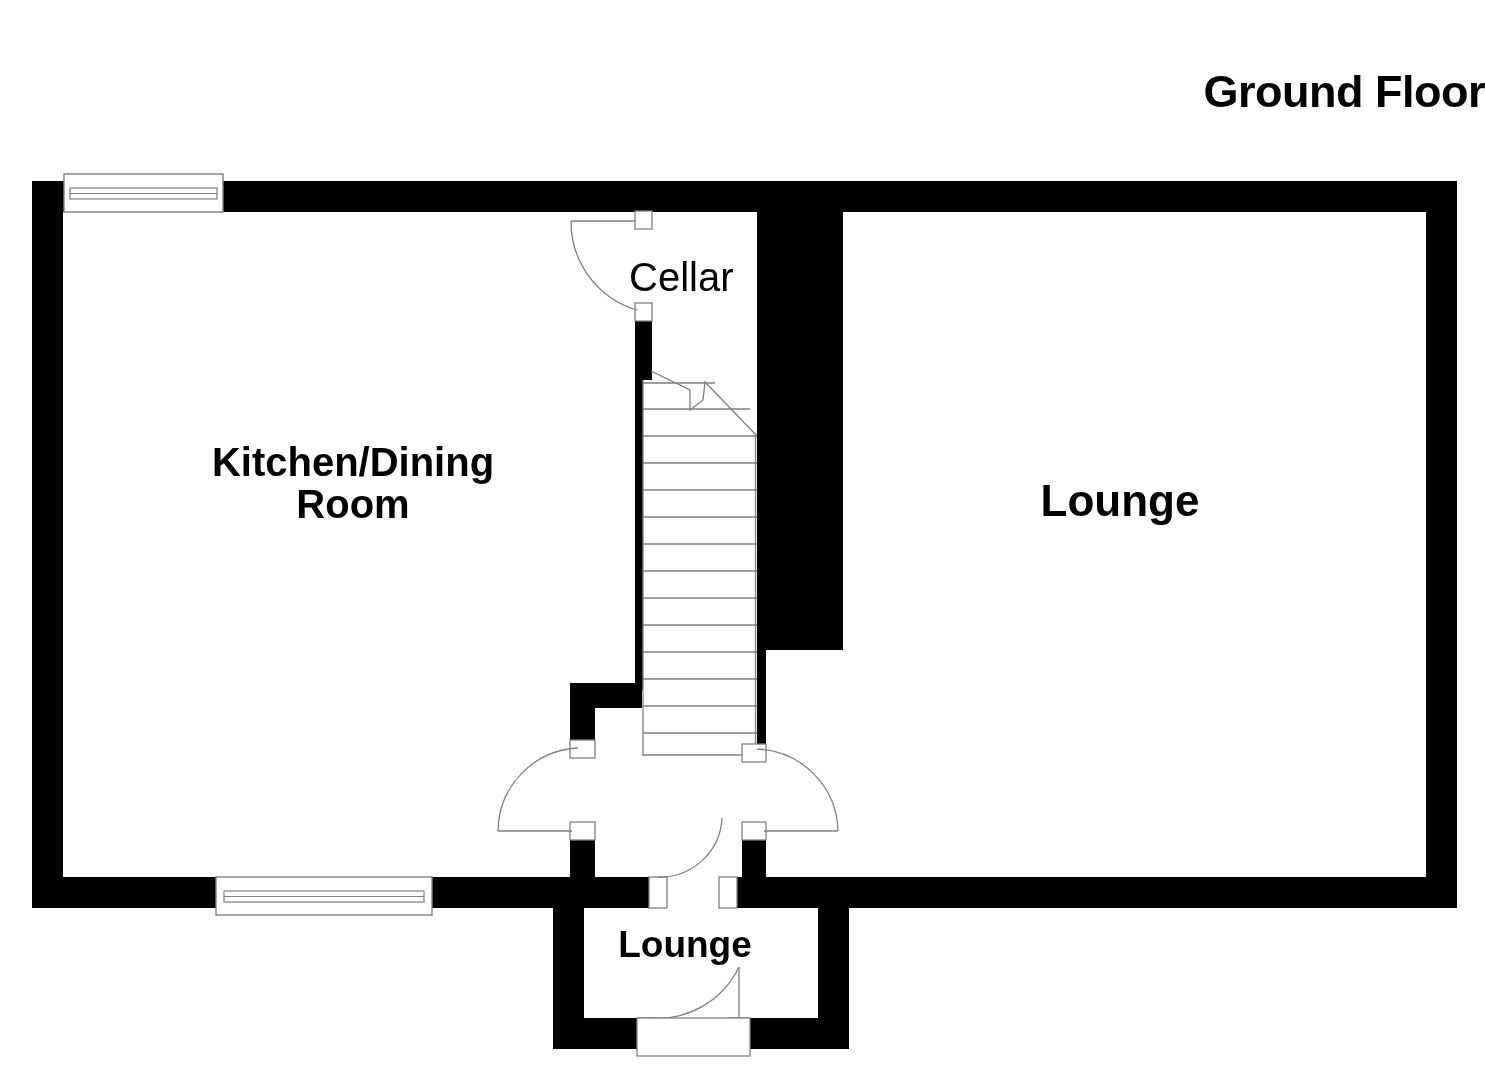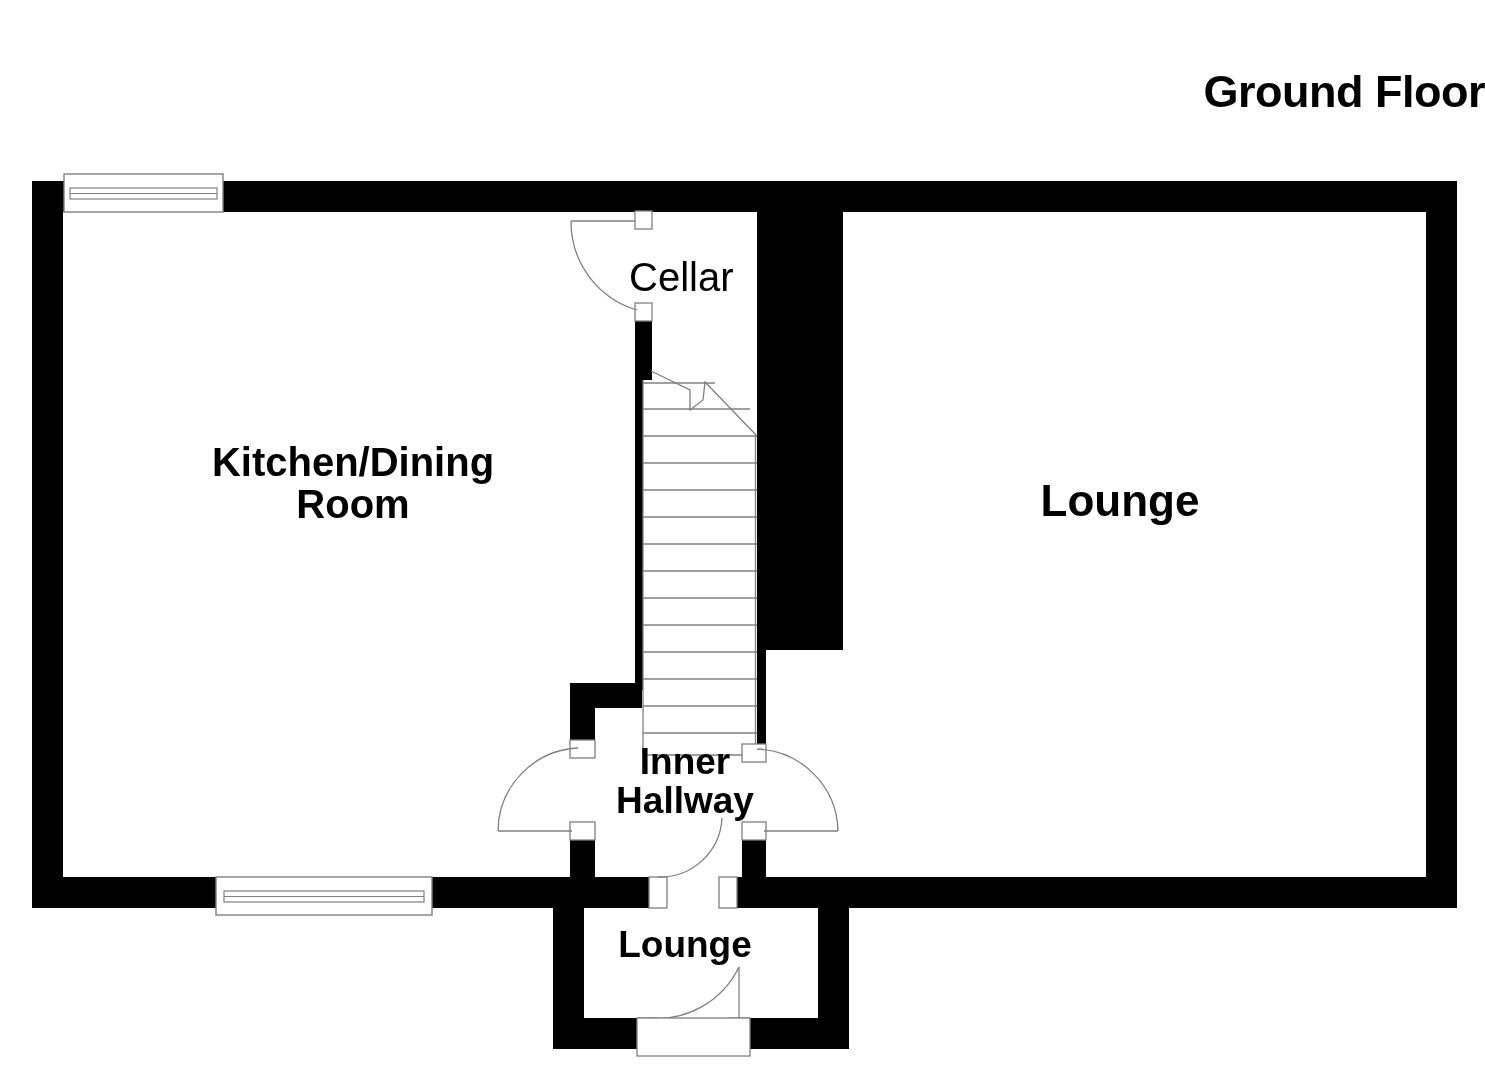--- a/index.html
+++ b/index.html
@@ -221,18 +221,16 @@
 
   <div class="room-label" id="label-kitchen">Kitchen/Dining
 Room</div>
 
   <div class="room-label" id="label-lounge">Lounge</div>
 
   <div id="cellar-clip">
     <span class="inner">Cellar</span>
   </div>
 
-  <div class="room-label" id="label-hallway">Inner
-Hallway</div>
 
   <div class="room-label" id="label-porch">Lounge</div>
 
 </div>
 
 </body></html>

